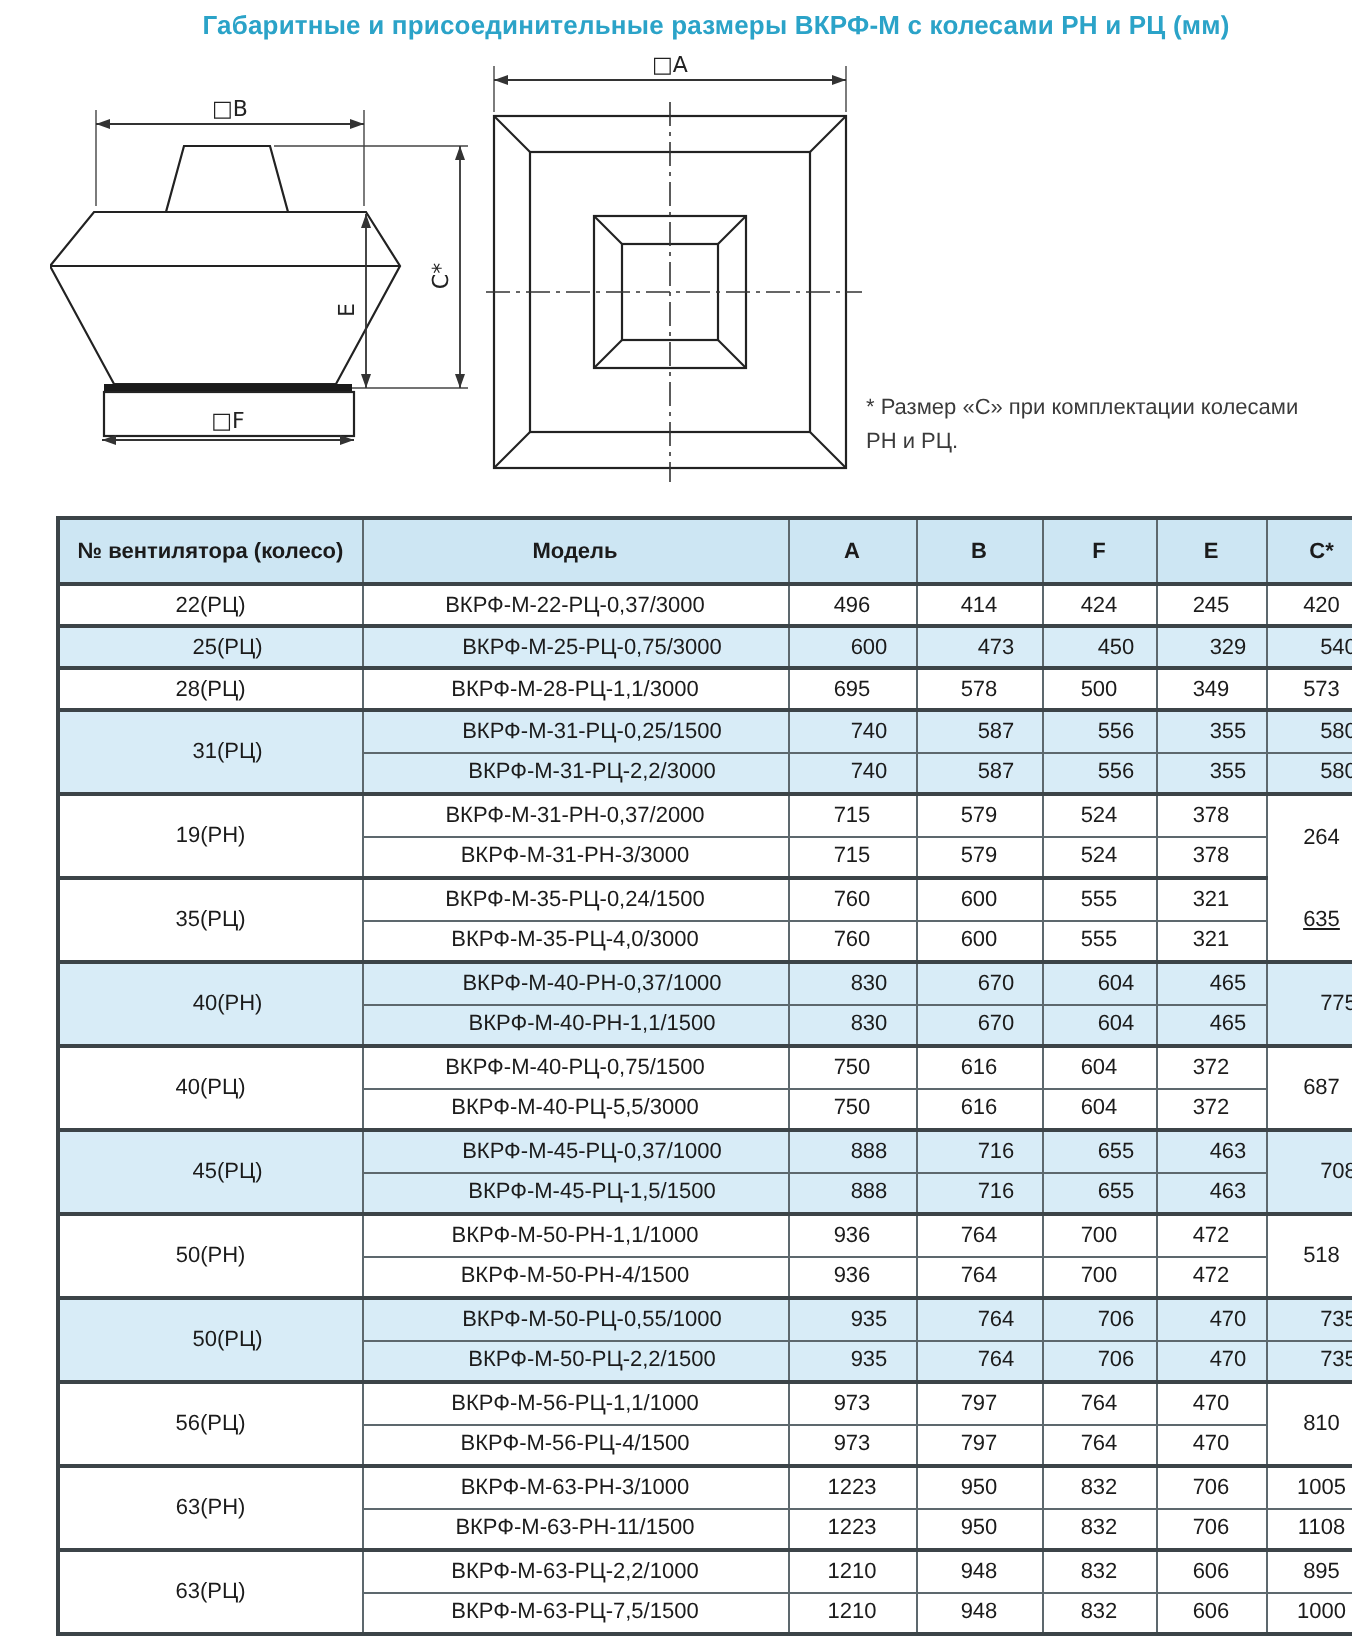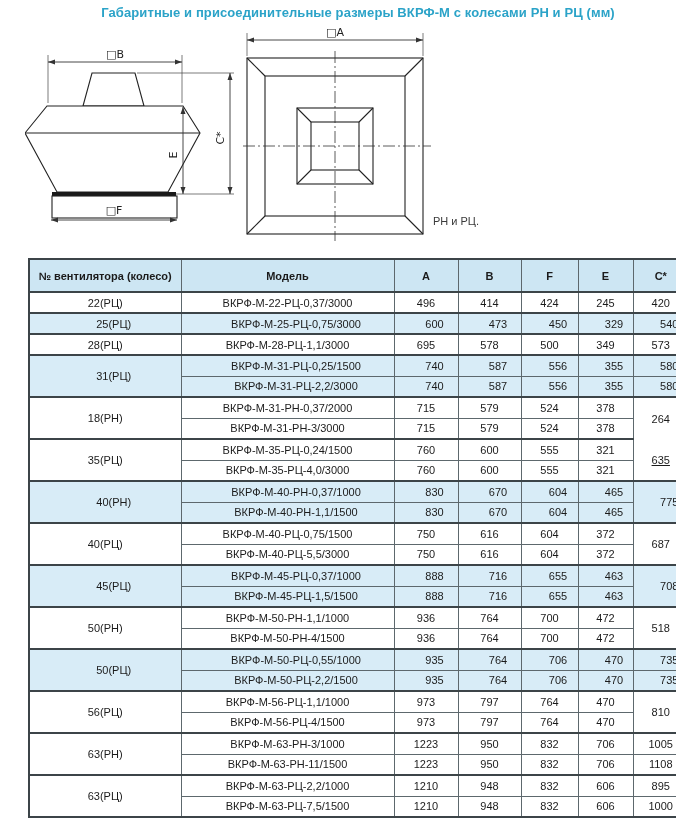--- a/index.html
+++ b/index.html
@@ -110,21 +110,21 @@
     <line class="outline" x1="55" y1="83" x2="69" y2="97"></line>
     <line class="outline" x1="131" y1="83" x2="117" y2="97"></line>
     <line class="outline" x1="55" y1="159" x2="69" y2="145"></line>
     <line class="outline" x1="131" y1="159" x2="117" y2="145"></line>
 
     <line class="centerline" x1="93" y1="26" x2="93" y2="216"></line>
     <line class="centerline" x1="1" y1="121" x2="189" y2="121"></line>
   </svg>
 
   <div class="note">
-    <br>
+    <span>* Размер «С» при комплектации колесами</span><br>
     <span>РН и РЦ.</span>
   </div>
 
   <div class="tbl-wrap">
     <table class="dims">
       <colgroup>
         <col style="width:152px">
           <col style="width:213px">
           <col style="width:64px">
         <col style="width:63px">
@@ -182,21 +182,21 @@
           </tr>
           <tr>
             <td class="blue">ВКРФ-М-31-РЦ-2,2/3000</td>
             <td class="blue">740</td>
             <td class="blue">587</td>
             <td class="blue">556</td>
             <td class="blue">355</td>
             <td class="blue">580</td>
           </tr>
           <tr>
-            <td rowspan="2" class="grp-start">18(РН)</td>
+            <td rowspan="2" class="grp-start">19(РН)</td>
             <td class="grp-start">ВКРФ-М-31-РН-0,37/2000</td>
             <td class="grp-start">715</td>
             <td class="grp-start">579</td>
             <td class="grp-start">524</td>
             <td class="grp-start">378</td>
             <td rowspan="2" class="grp-start joined-bottom">264</td>
           </tr>
           <tr>
             <td class="">ВКРФ-М-31-РН-3/3000</td>
             <td class="">715</td>

